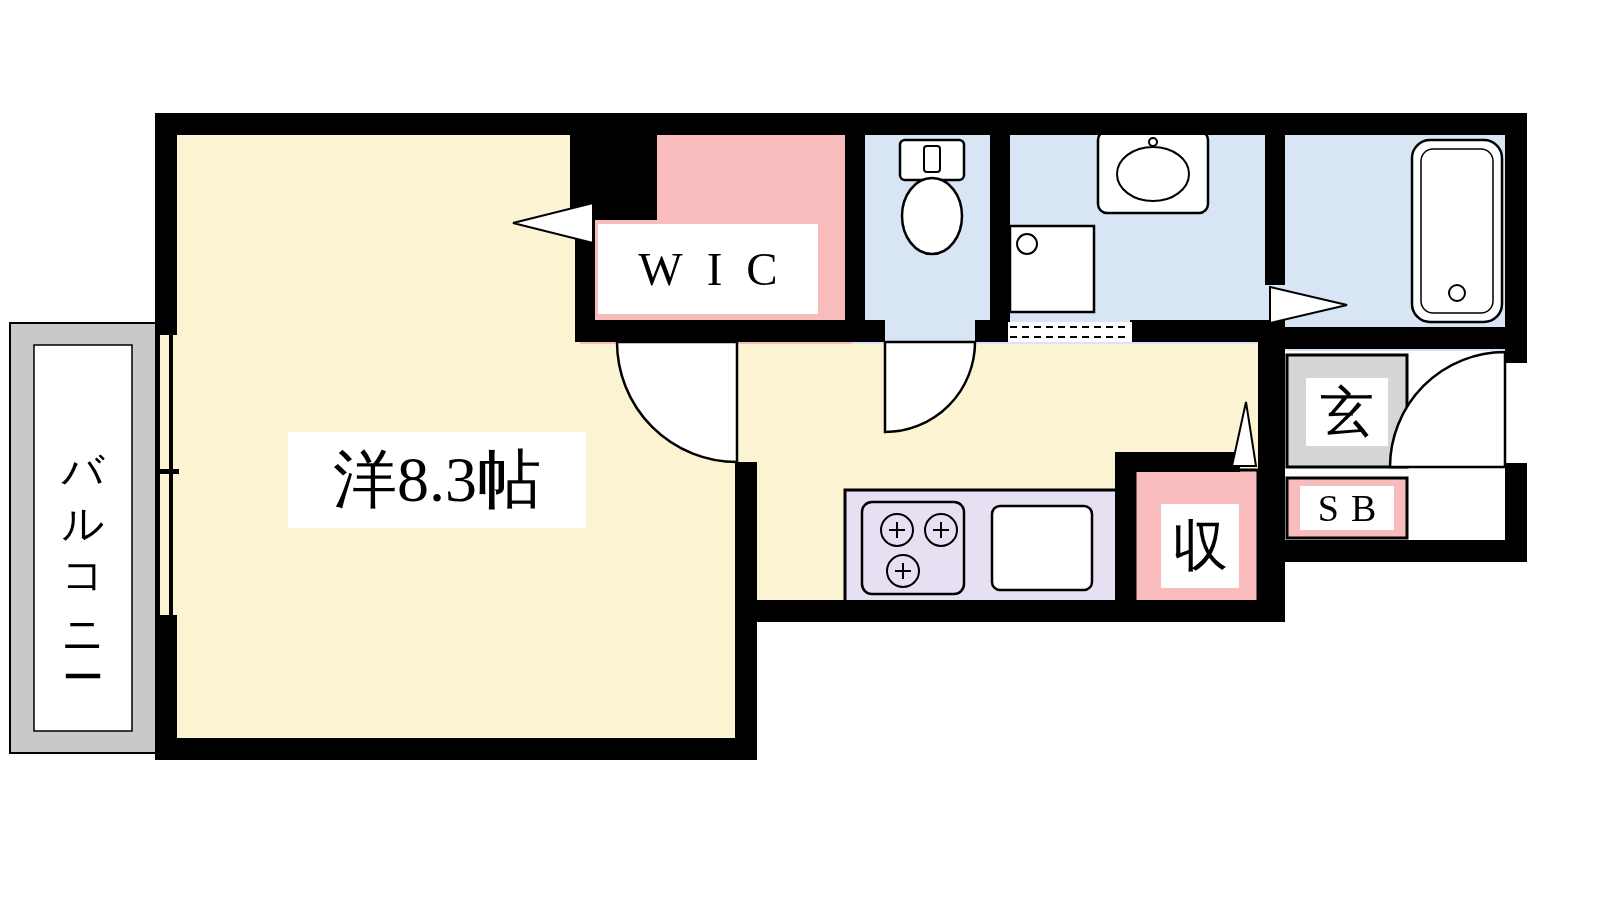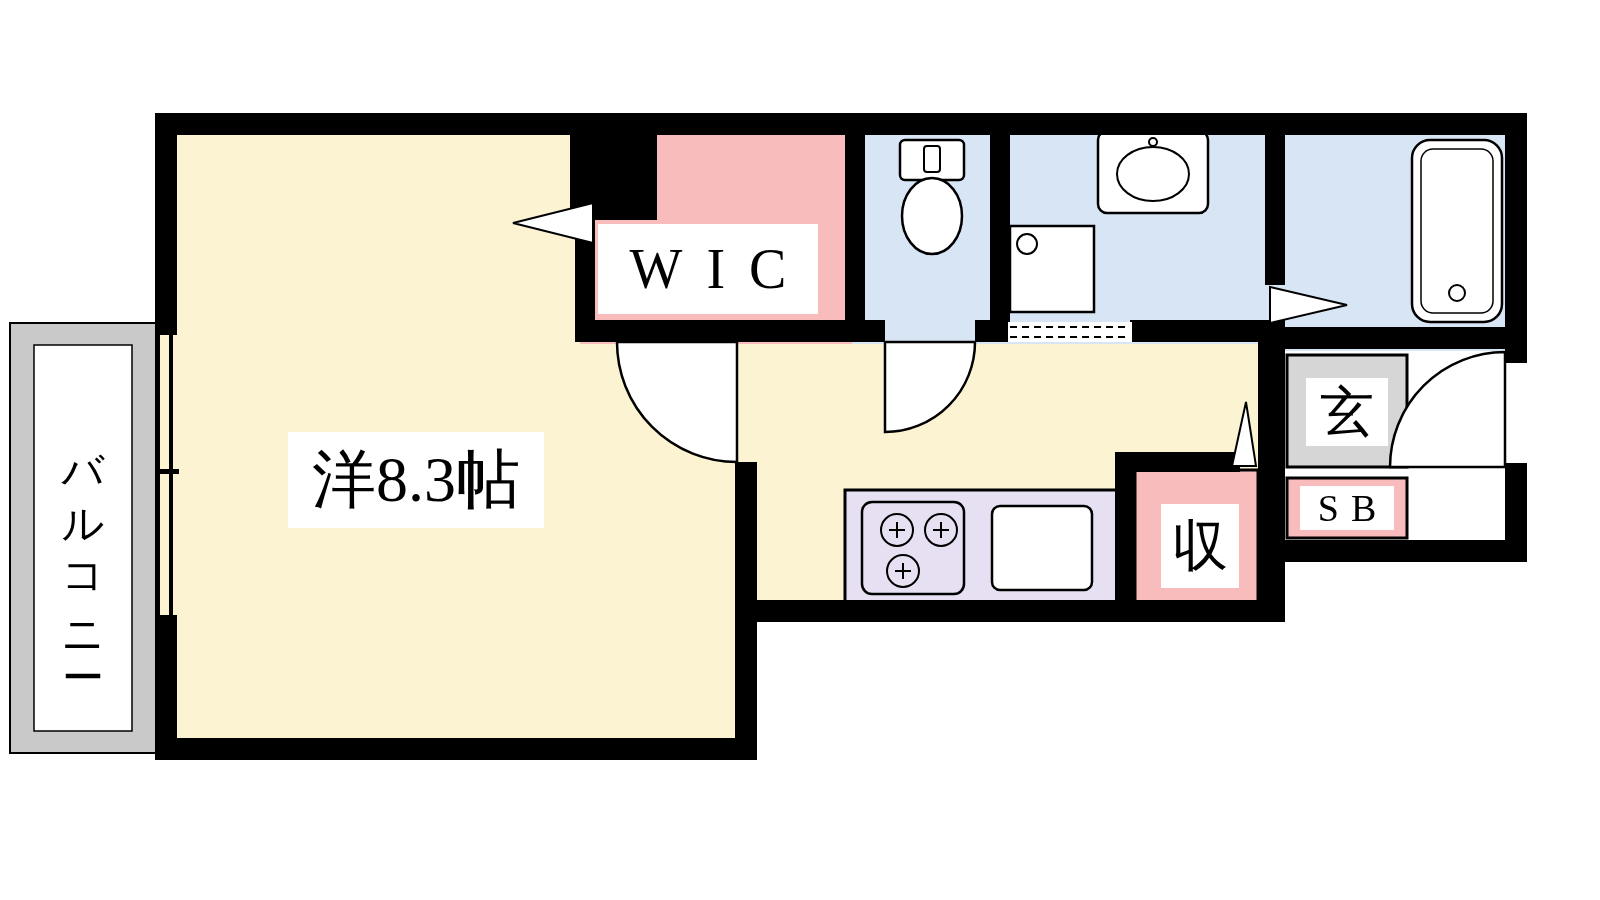--- a/index.html
+++ b/index.html
@@ -2,22 +2,22 @@
 <html><head>
 <meta charset="utf-8">
 <style>
   html,body{margin:0;padding:0;background:#fff;}
   #stage{position:relative;width:1600px;height:900px;background:#fff;overflow:hidden;
          font-family:"Liberation Sans",sans-serif;}
   #plan-svg{position:absolute;left:0;top:0;}
   .lbl{position:absolute;display:flex;align-items:center;justify-content:center;
        background:#fff;color:#000;font-family:"Liberation Serif",serif;
        white-space:nowrap;line-height:1;}
-  #lbl-main{left:288px;top:432px;width:256px;height:96px;font-size:64px;}
-  #lbl-wic{left:598px;top:224px;width:220px;height:90px;font-size:56px;letter-spacing:24px;text-indent:24px;}
+  #lbl-main{left:288px;top:432px;width:298px;height:96px;font-size:64px;}
+  #lbl-wic{left:598px;top:224px;width:220px;height:90px;font-size:47px;letter-spacing:24px;text-indent:24px;}
   #lbl-balcony{left:56px;top:378px;width:54px;height:334px;font-size:42px;
        background:transparent;writing-mode:vertical-rl;text-orientation:mixed;letter-spacing:10px;}
   #lbl-genkan{left:1306px;top:378px;width:82px;height:68px;font-size:54px;}
   #lbl-sb{left:1300px;top:486px;width:94px;height:44px;font-size:38px;letter-spacing:12px;text-indent:12px;}
   #lbl-storage{left:1161px;top:504px;width:78px;height:84px;font-size:56px;}
 </style>
 </head>
 <body>
 
 <div id="stage">

